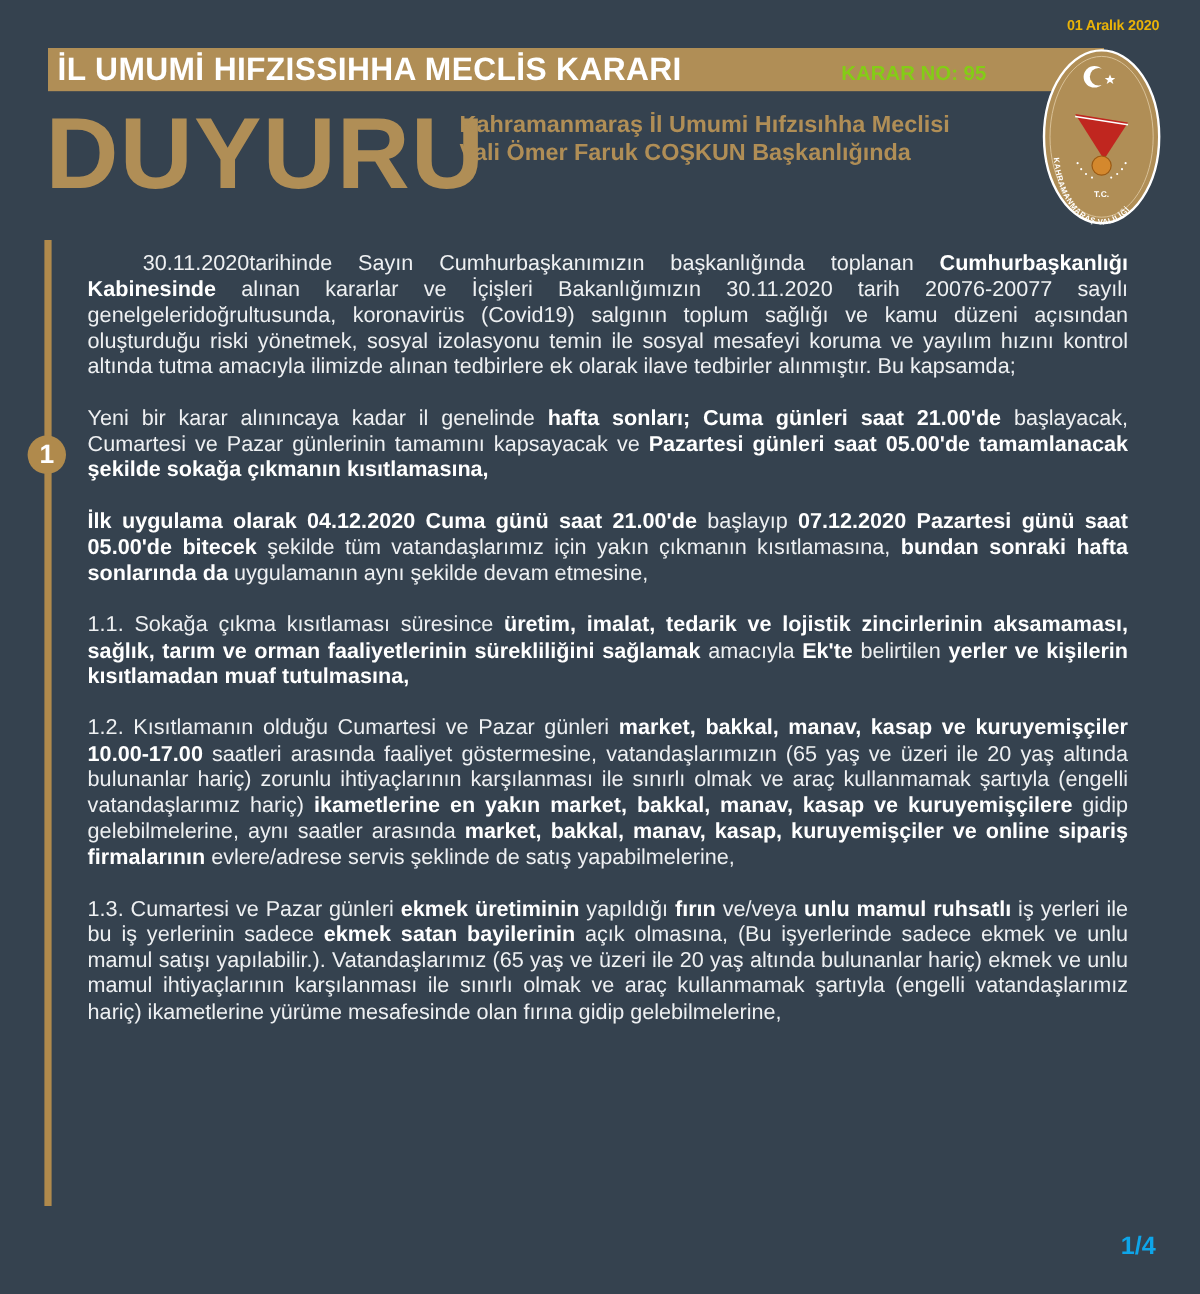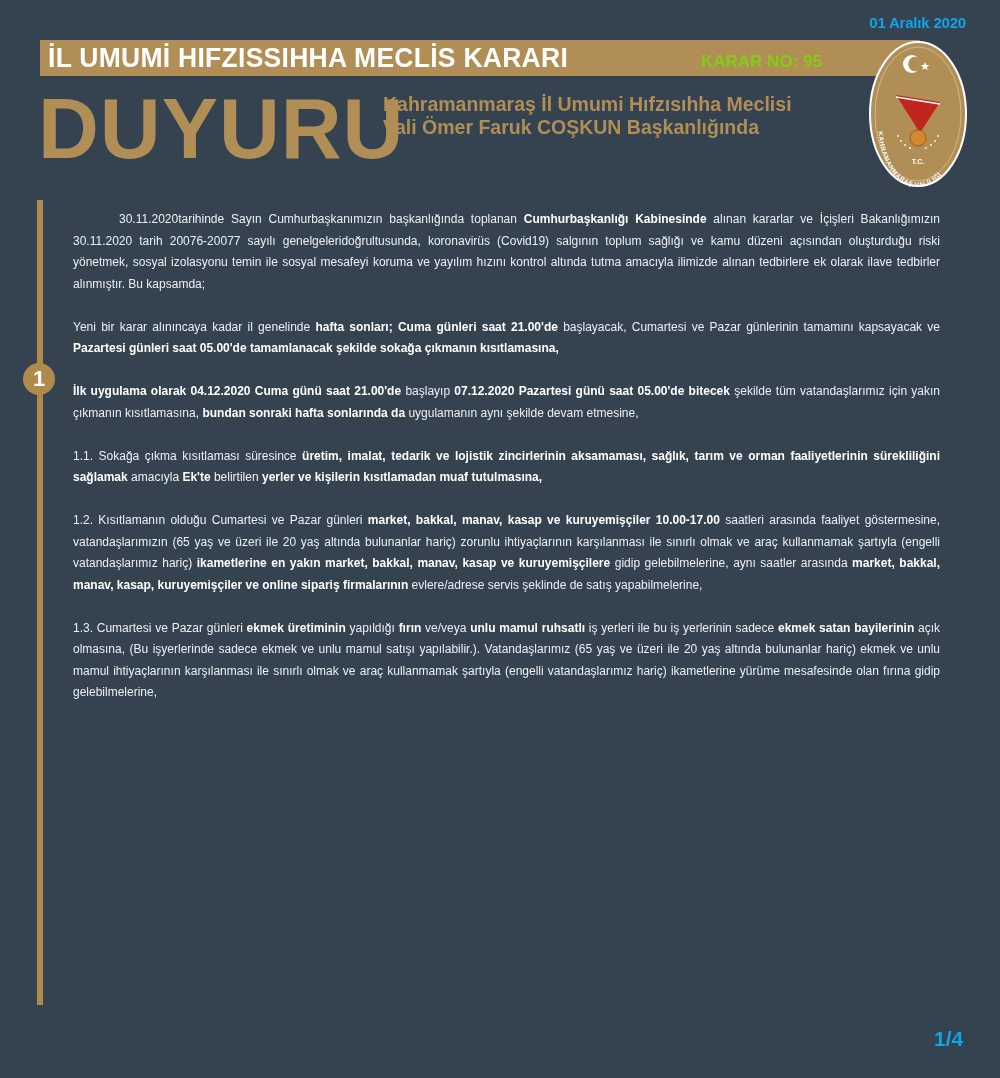--- a/index.html
+++ b/index.html
@@ -6,21 +6,21 @@
     html, body { width: 1000px; height: 1078px; }
     body {
       background: #35424f;
       font-family: "Liberation Sans", sans-serif;
       color: #eef0f2;
       position: relative;
       overflow: hidden;
     }
     .date {
       position: absolute; top: 14px; right: 34px;
-      font-weight: bold; font-size: 15px; color: #0ea5e9;
+      font-weight: bold; font-size: 12px; color: #eab308;
       letter-spacing: -0.2px;
       text-align: center;
     }
     .title-bar {
       position: absolute; left: 40px; top: 40px;
       width: 880px; height: 36px;
       background: #b08e56;
     }
     .title-text {
       position: absolute; left: 48px; top: 43px;
@@ -56,21 +56,21 @@
     .badge {
       position: absolute; left: 23px; top: 363px;
       width: 32px; height: 32px; border-radius: 50%;
       background: #b08a4c;
       color: #ffffff; font-weight: bold; font-size: 22px;
       display: flex; align-items: center; justify-content: center;
     }
     .content {
       position: absolute; left: 73px; top: 209px;
       width: 867px;
-      font-size: 12px; line-height: 21.5px;
+      font-size: 18px; line-height: 21.5px;
       color: #eef0f2;
     }
     .content p { text-align: justify; }
     .content p.gap { margin-top: 21.5px; }
     .content b { font-weight: bold; color: #ffffff; }
     .indent { display: inline-block; width: 46px; }
     .page-num {
       position: absolute; left: 934px; top: 1027px;
       font-weight: bold; font-size: 21px; color: #0ea5e9;
     }

